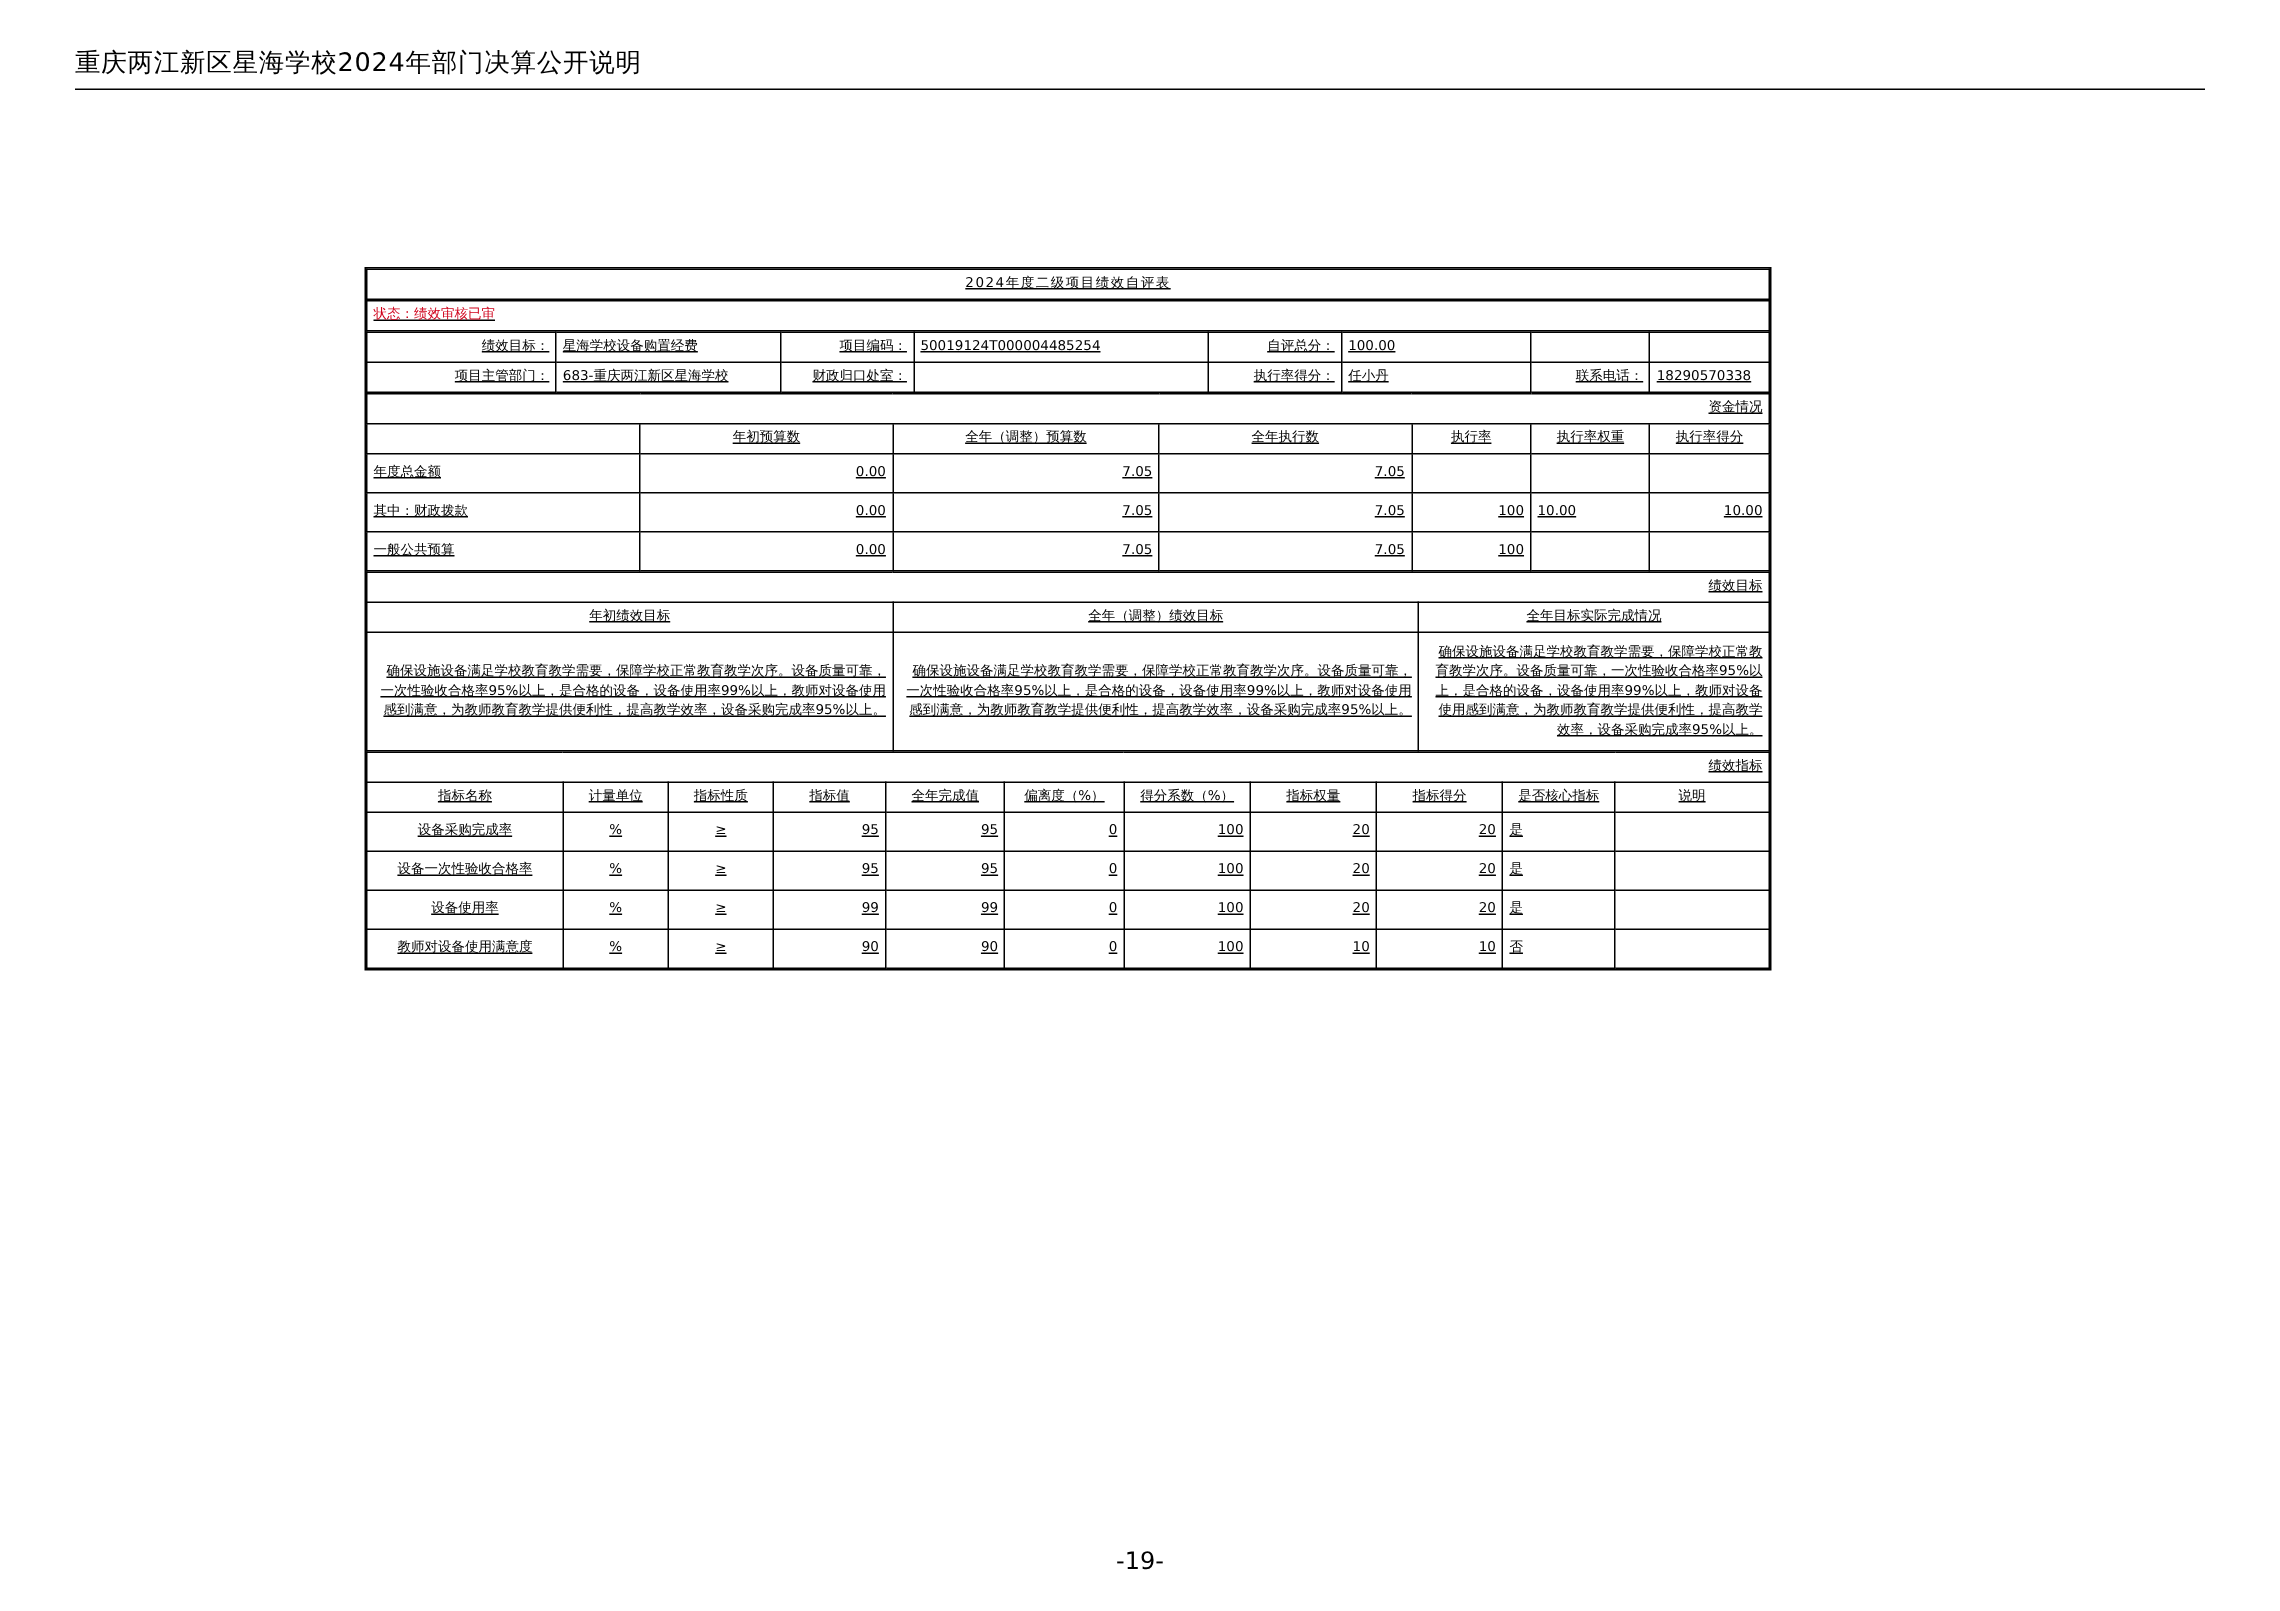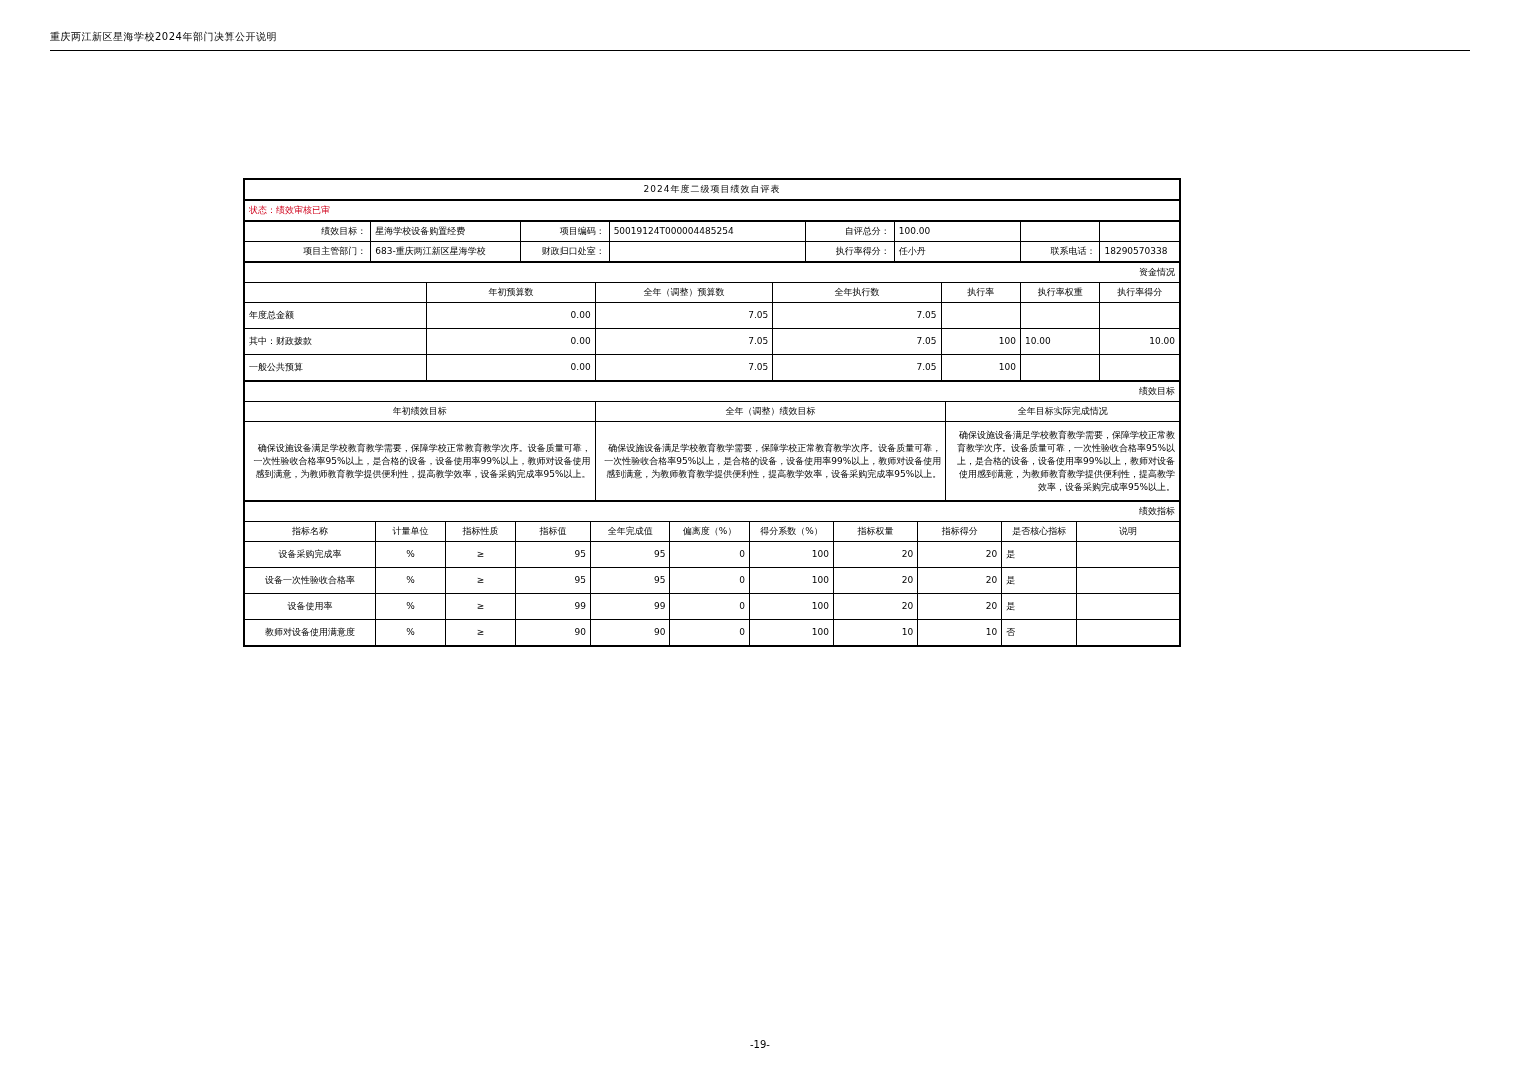--- a/index.html
+++ b/index.html
@@ -19,45 +19,46 @@
   
   .page-header {
     position: absolute;
     top: 30px;
     left: 50px;
     right: 50px;
     border-bottom: 1px solid #000;
     padding-bottom: 6px;
   }
   .page-header .hdr-text {
-    font-size: 10px;
+    font-size: 17px;
     letter-spacing: 0.5px;
     color: #000;
   }
 
   
   .page-footer {
     position: absolute;
     bottom: 24px;
     left: 0;
     width: 100%;
     text-align: center;
-    font-size: 10px;
+    font-size: 16px;
     color: #000;
   }
 
   
   .sheet {
     position: absolute;
     top: 178px;
     left: 243px;
     width: 938px;
     border: 1px solid #000;
     box-sizing: border-box;
     background: #fff;
+    text-decoration: underline;
   }
 
   table.grid {
     border-collapse: collapse;
     width: 100%;
     table-layout: fixed;
   }
   table.grid td, table.grid th {
     border: 1px solid #000;
     font-size: 9px;

